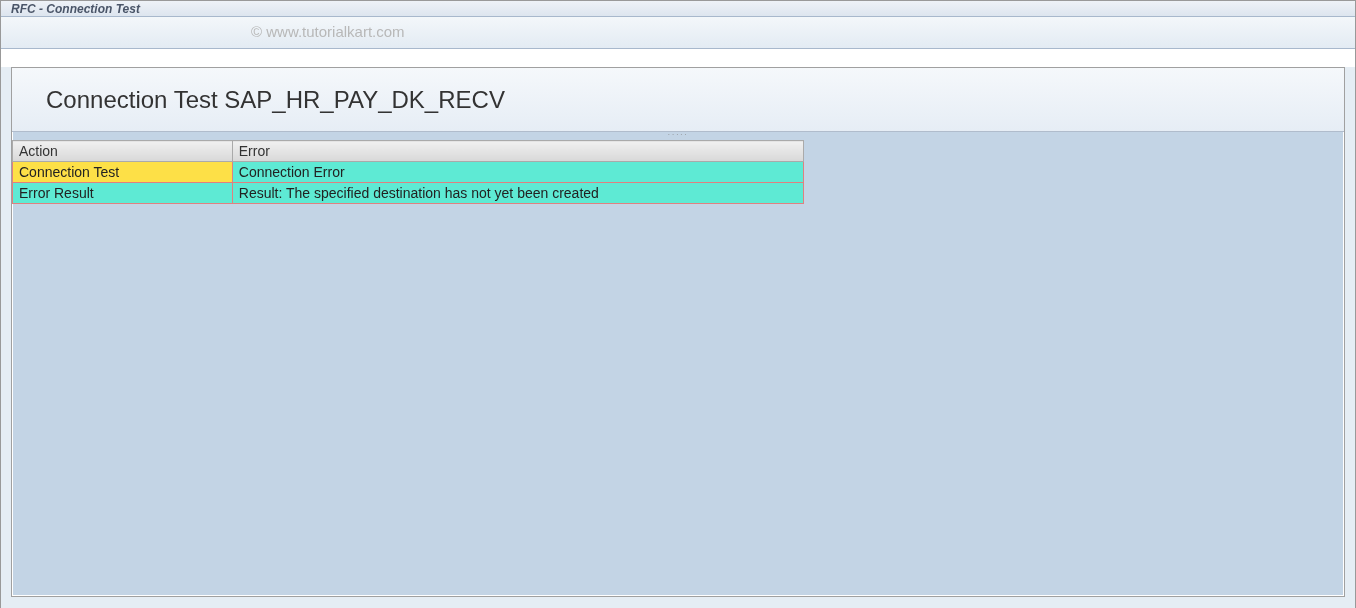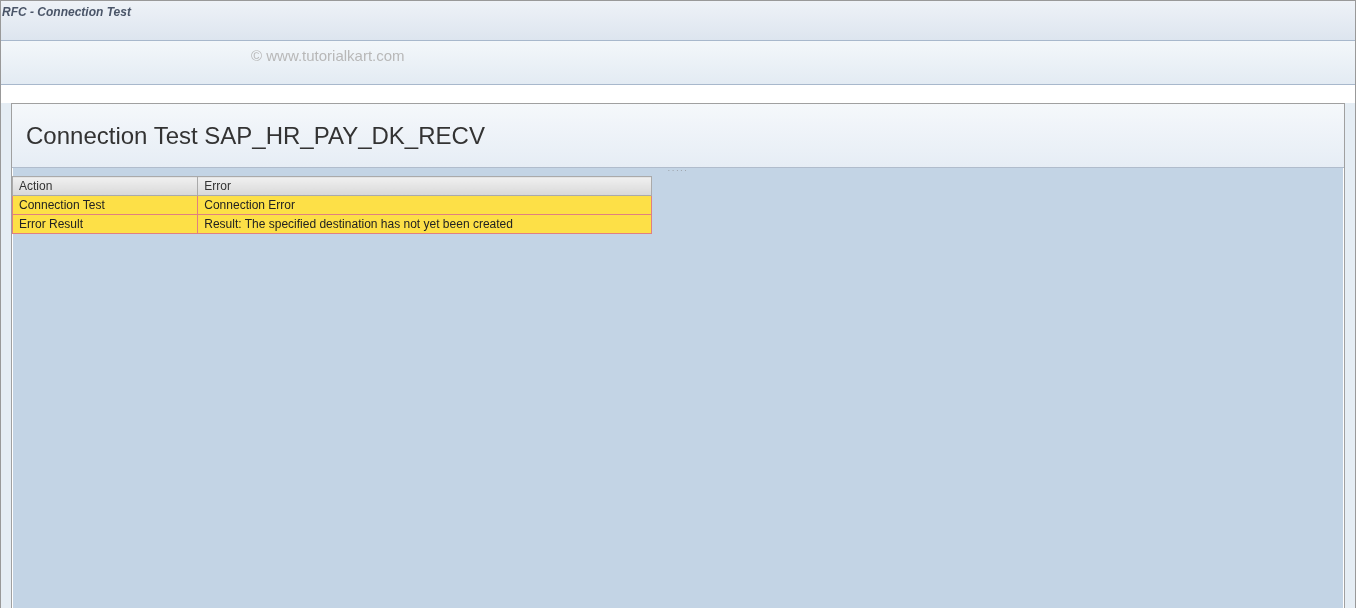--- a/index.html
+++ b/index.html
@@ -16,34 +16,35 @@
     }
     .outer-border {
       border: 1px solid #999;
       width: 100%;
       height: 100%;
       background: #fff;
     }
     .title-bar {
       background: linear-gradient(to bottom, #eef2f7 0%, #dde5ef 100%);
       border-bottom: 1px solid #a8b8cc;
-      padding: 4px 1px;
-      height: 40px;
+      padding: 4px 10px;
+      height: 16px;
       display: flex;
+      align-items: center;
     }
     .title-bar-text {
       font-size: 12px;
       font-weight: bold;
       font-style: italic;
       color: #4a5568;
     }
     .toolbar-strip {
       background: linear-gradient(to bottom, #f3f7fa 0%, #e3ebf3 100%);
       border-bottom: 1px solid #a8b8cc;
-      height: 44px;
+      height: 32px;
       position: relative;
     }
     .watermark {
       position: absolute;
       left: 250px;
       top: 6px;
       font-size: 15px;
       color: #b8b8b8;
       font-family: Arial, sans-serif;
     }
@@ -68,34 +69,35 @@
       border-bottom: 1px solid #b0bccc;
       height: 64px;
       display: flex;
       align-items: center;
     }
     .panel-header-text {
       font-size: 24px;
       font-weight: normal;
       color: #333;
       font-family: Arial, sans-serif;
+      margin-left: 20px;
     }
     .drag-dots {
       text-align: center;
       font-size: 8px;
       color: #888;
       letter-spacing: 2px;
       line-height: 6px;
       height: 8px;
       cursor: ns-resize;
     }
     .result-table {
       border-collapse: collapse;
-      width: 640px;
-      font-size: 12px;
+      width: 792px;
+      font-size: 14px;
     }
     .result-table th {
       background: linear-gradient(to bottom, #f0f0f0 0%, #d8d8d8 100%);
       border: 1px solid #aaa;
       text-align: left;
       padding: 2px 6px;
       font-weight: normal;
       color: #333;
       height: 18px;
     }
@@ -108,21 +110,21 @@
     .col-action {
       width: 220px;
     }
     .col-result {
       width: 572px;
     }
     .cell-yellow {
       background: #fde047;
     }
     .cell-red {
-      background: #fde047;
+      background: #5eead4;
       margin-left: 13px;
     }
   </style>
 </head>
 <body>
 
 <div class="outer-border">
   <div class="title-bar">
     <span class="title-bar-text">RFC - Connection Test</span>
   </div>

